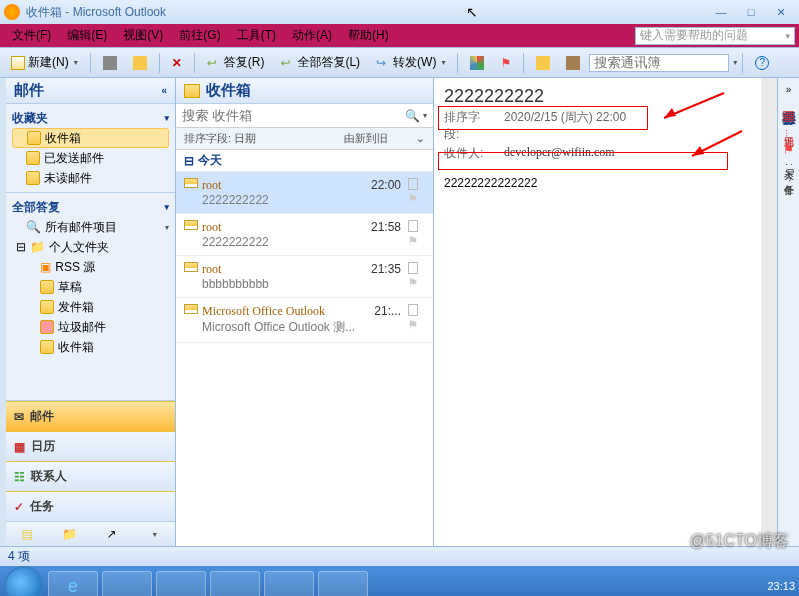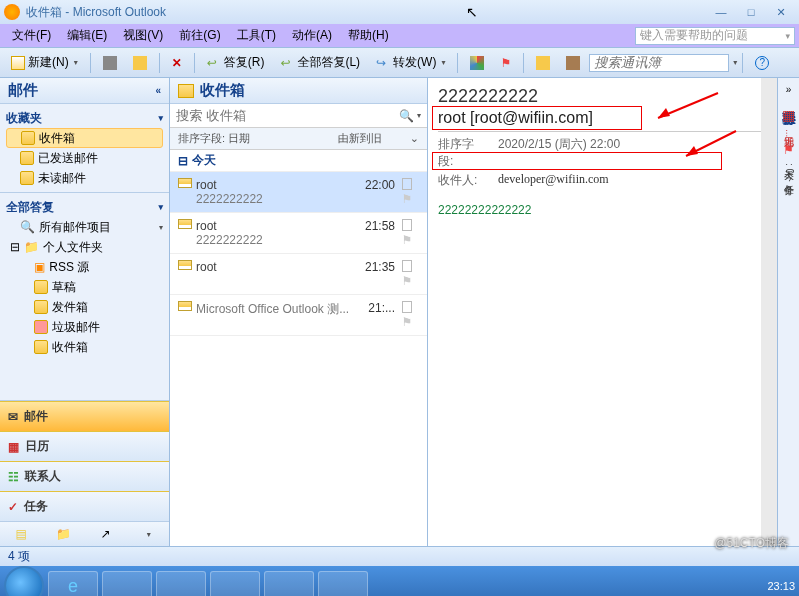--- a/index.html
+++ b/index.html
@@ -1,30 +1,30 @@
 <!DOCTYPE html>
 <html><head>
 <meta charset="utf-8">
 <style>
 * { box-sizing: border-box; margin: 0; padding: 0; }
 body { font-family: "Microsoft YaHei", Tahoma, sans-serif; font-size: 12px; background: #d6e5f3; width: 799px; height: 596px; overflow: hidden; position: relative; }
 .titlebar { height: 24px; background: linear-gradient(#e3effc,#cfe0f7); display: flex; align-items: center; padding: 0 4px; color: #3b6ea5; }
 .titlebar .app-icon { width: 16px; height: 16px; background: radial-gradient(circle,#ffb400,#ff7a00); border-radius: 50%; margin-right: 6px; }
 .titlebar .title { flex: 1; }
 .titlebar .win-btn { width: 28px; height: 18px; margin-left: 2px; display: flex; align-items: center; justify-content: center; color: #3b6ea5; font-size: 11px; cursor: pointer; }
-.menubar { height: 24px; background: #c4b5fd; display: flex; align-items: center; padding: 0 4px; border-bottom: 1px solid #9dbde0; }
+.menubar { height: 24px; background: #be185d; display: flex; align-items: center; padding: 0 4px; border-bottom: 1px solid #9dbde0; }
 .menubar .menu { padding: 0 8px; cursor: pointer; }
 .help-search { margin-left: auto; width: 160px; height: 18px; border: 1px solid #9dbde0; background: white; padding: 0 4px; color: #999; display: flex; align-items: center; }
 .help-search .dd { margin-left: auto; font-size: 9px; }
 .toolbar { height: 30px; background: linear-gradient(#e6f0fb,#cfdff3); border-bottom: 1px solid #9dbde0; display: flex; align-items: center; padding: 0 4px; gap: 2px; }
 .tbtn { height: 22px; padding: 0 6px; display: flex; align-items: center; gap: 3px; cursor: pointer; border: 1px solid transparent; border-radius: 3px; }
 .tsep { width: 1px; height: 20px; background: #9dbde0; margin: 0 3px; }
 .icon { width: 14px; height: 14px; display: inline-block; }
 .dd-arrow { font-size: 8px; color: #555; margin-left: 2px; }
-.main { display: flex; height: 468px; }
+.main { display: flex; height: 468px; padding-left: 6px; }
 .nav-pane { width: 170px; background: #eaf1fb; border-right: 1px solid #9dbde0; display: flex; flex-direction: column; }
 .nav-header { height: 26px; background: linear-gradient(#f0f6fd,#d9e7f8); border-bottom: 1px solid #b7cee8; display: flex; align-items: center; padding: 0 8px; font-size: 15px; font-weight: bold; color: #15428b; }
 .nav-header .chev { margin-left: auto; font-size: 10px; cursor: pointer; }
 .nav-section { padding: 4px 6px; border-bottom: 1px solid #b7cee8; }
 .nav-section-title { height: 20px; display: flex; align-items: center; font-weight: bold; color: #15428b; }
 .nav-section-title .chev { margin-left: auto; font-size: 9px; cursor: pointer; }
 .nav-item { height: 20px; display: flex; align-items: center; padding-left: 14px; gap: 4px; cursor: pointer; }
 .nav-item.sub { padding-left: 28px; }
 .nav-item .fold { width: 14px; height: 14px; background: linear-gradient(#ffe08a,#f7c94b); border: 1px solid #d6a400; border-radius: 2px; }
 .nav-item.selected { background: #ffe6a0; border: 1px solid #ffc35a; border-radius: 3px; }
@@ -38,46 +38,46 @@
 .search-row { height: 24px; border-bottom: 1px solid #d0d0d0; display: flex; align-items: center; padding: 0 6px; }
 .search-row input { flex: 1; border: none; outline: none; height: 20px; color: #be185d; }
 .search-icn { width: 16px; height: 16px; cursor: pointer; display: flex; align-items: center; justify-content: center; }
 .sort-row { height: 22px; background: #eef4fb; border-bottom: 1px solid #d0d0d0; display: flex; align-items: center; padding: 0 8px; font-size: 11px; color: #555; }
 .sort-row .right { margin-left: auto; display: flex; align-items: center; gap: 24px; }
 .group-row { height: 22px; display: flex; align-items: center; padding: 0 8px; gap: 4px; color: #15428b; font-weight: bold; border-bottom: 1px solid #eee; }
 .msg-item { padding: 6px 8px; border-bottom: 1px solid #eee; display: flex; cursor: pointer; }
 .msg-item.selected { background: #cfe3ff; }
 .msg-icn { width: 18px; }
 .msg-body { flex: 1; }
-.msg-from { color: #404040; }
+.msg-from { color: #a16207; font-family: Liberation Serif, serif; }
 .msg-subj { color: #7a7a7a; }
 .msg-time { color: #333; width: 40px; text-align: right; }
 .msg-flags { width: 24px; display: flex; flex-direction: column; align-items: center; gap: 2px; }
 .env-icon { width: 14px; height: 10px; background: #fff; border: 1px solid #c0a030; position: relative; }
 .env-icon::before { content:''; position:absolute; top:0; left:0; right:0; height:5px; background: linear-gradient(#ffe08a,#f7c94b); }
 .flag-o { width: 10px; height: 12px; border: 1px solid #bbb; }
 .reading-pane { flex: 1; background: white; display: flex; flex-direction: column; padding: 8px 10px; position: relative; }
 .rp-subj { font-size: 18px; color: #333; margin-bottom: 2px; }
 .rp-from { font-size: 16px; color: #222; border-bottom: 1px solid #ccc; padding-bottom: 4px; margin-bottom: 4px; }
 .rp-row { font-size: 12px; color: #666; display: flex; gap: 10px; margin-bottom: 2px; }
 .rp-row .lbl { width: 50px; }
-.rp-body { margin-top: 12px; color: #15803d; }
+.rp-body { margin-top: 12px; color: #000000; }
 .red-box { position: absolute; border: 1px solid #e00; pointer-events: none; }
 .red-arrow { position: absolute; pointer-events: none; }
 .todo-pane { width: 22px; background: #eaf1fb; border-left: 1px solid #9dbde0; display: flex; flex-direction: column; align-items: center; padding-top: 6px; gap: 6px; }
 .todo-pane .vtext { writing-mode: vertical-rl; font-weight: bold; color: #15428b; font-size: 13px; }
 .todo-pane .vtext2 { writing-mode: vertical-rl; color: #c33; font-size: 10px; }
 .todo-pane .vtext3 { writing-mode: vertical-rl; color: #333; font-size: 10px; }
 .statusbar { height: 20px; background: linear-gradient(#e3effc,#cfe0f7); border-top: 1px solid #9dbde0; display: flex; align-items: center; padding: 0 8px; color: #15428b; }
 .taskbar { height: 40px; background: linear-gradient(#4a91e0,#2f6bb3); display: flex; align-items: center; padding: 0 4px; gap: 4px; position: relative; }
 .start-btn { width: 40px; height: 40px; background: radial-gradient(circle at 40% 40%,#6cc0ff,#0a5fb0); border-radius: 50%; border: 2px solid #3a7fc0; cursor: pointer; position: relative; }
 .task-item { width: 50px; height: 30px; background: rgba(255,255,255,0.15); border: 1px solid rgba(255,255,255,0.3); border-radius: 3px; display: flex; align-items: center; justify-content: center; cursor: pointer; }
 .tray { margin-left: auto; display: flex; align-items: center; gap: 6px; color: white; font-size: 11px; }
 .tray .time { text-align: right; line-height: 12px; }
-.watermark { position: absolute; right: 10px; bottom: 44px; color: #ddd; font-size: 12px; text-shadow: 0 0 3px #000; }
+.watermark { position: absolute; right: 10px; bottom: 44px; color: #ddd; font-size: 16px; text-shadow: 0 0 3px #000; }
 .cursor { position: absolute; top: 4px; left: 466px; font-size: 14px; color: #000; pointer-events: none; }
 </style>
 </head>
 <body>
 
 <div class="cursor">↖</div>
 
 <div class="titlebar">
   <div class="app-icon"></div>
   <div class="title">收件箱 - Microsoft Outlook</div>
@@ -138,21 +138,21 @@
   <div class="tbtn">
       <span style="color:#e44;">⚑</span>
     </div>
   <div class="tsep"></div>
   <div class="tbtn">
       <span class="icon" style="background:#f7c94b;"></span>
     </div>
   <div class="tbtn">
       <span class="icon" style="background:#a67c52;"></span>
     </div>
-  <input style="width: 140px; height: 18px; border: 1px solid rgb(157, 189, 224); padding: 0px 4px; font-style: italic;" placeholder="搜索通讯簿">
+  <input style="width: 140px; height: 18px; border: 1px solid rgb(157, 189, 224); padding: 0px 4px;" placeholder="搜索通讯簿">
   <span class="dd-arrow">▾</span>
   <div class="tsep"></div>
   <div class="tbtn">
       <span style="color:#06c;border:1px solid #06c;border-radius:50%;width:14px;height:14px;display:inline-flex;align-items:center;justify-content:center;font-size:10px;">?</span>
     </div>
 </div>
 
 <div class="main">
   <div class="nav-pane">
     <div class="nav-header">
@@ -298,46 +298,47 @@
             <div class="flag-o"></div>
             <span style="color:#ccc;">⚑</span>
           </div>
         </div>
         <div class="msg-item">
           <div class="msg-icn">
             <div class="env-icon"></div>
           </div>
           <div class="msg-body">
             <div class="msg-from">root</div>
+            <div class="msg-subj">bbbbbbbbbb</div>
           </div>
           <div class="msg-time">21:35</div>
           <div class="msg-flags">
             <div class="flag-o"></div>
             <span style="color:#ccc;">⚑</span>
           </div>
         </div>
         <div class="msg-item">
           <div class="msg-icn">
             <div class="env-icon"></div>
           </div>
           <div class="msg-body">
+            <div class="msg-from">Microsoft Office Outlook</div>
             <div class="msg-subj">Microsoft Office Outlook 测...</div>
           </div>
           <div class="msg-time">21:...</div>
           <div class="msg-flags">
             <div class="flag-o"></div>
             <span style="color:#ccc;">⚑</span>
           </div>
         </div>
       </div>
   </div>
 
   <div class="reading-pane">
     <div class="rp-subj">2222222222</div>
-    <div class="rp-from">root [root@wifiin.com]</div>
     <div class="rp-row">
       <span class="lbl">排序字段:</span>
       <span>2020/2/15 (周六) 22:00</span>
     </div>
     <div class="rp-row">
       <span class="lbl">收件人:</span>
       <span style="font-family:Liberation Serif, serif;color:#333;">developer@wifiin.com</span>
     </div>
     <div class="rp-body">22222222222222</div>
     <div class="red-box" style="top:28px;left:4px;width:210px;height:24px;"></div>

